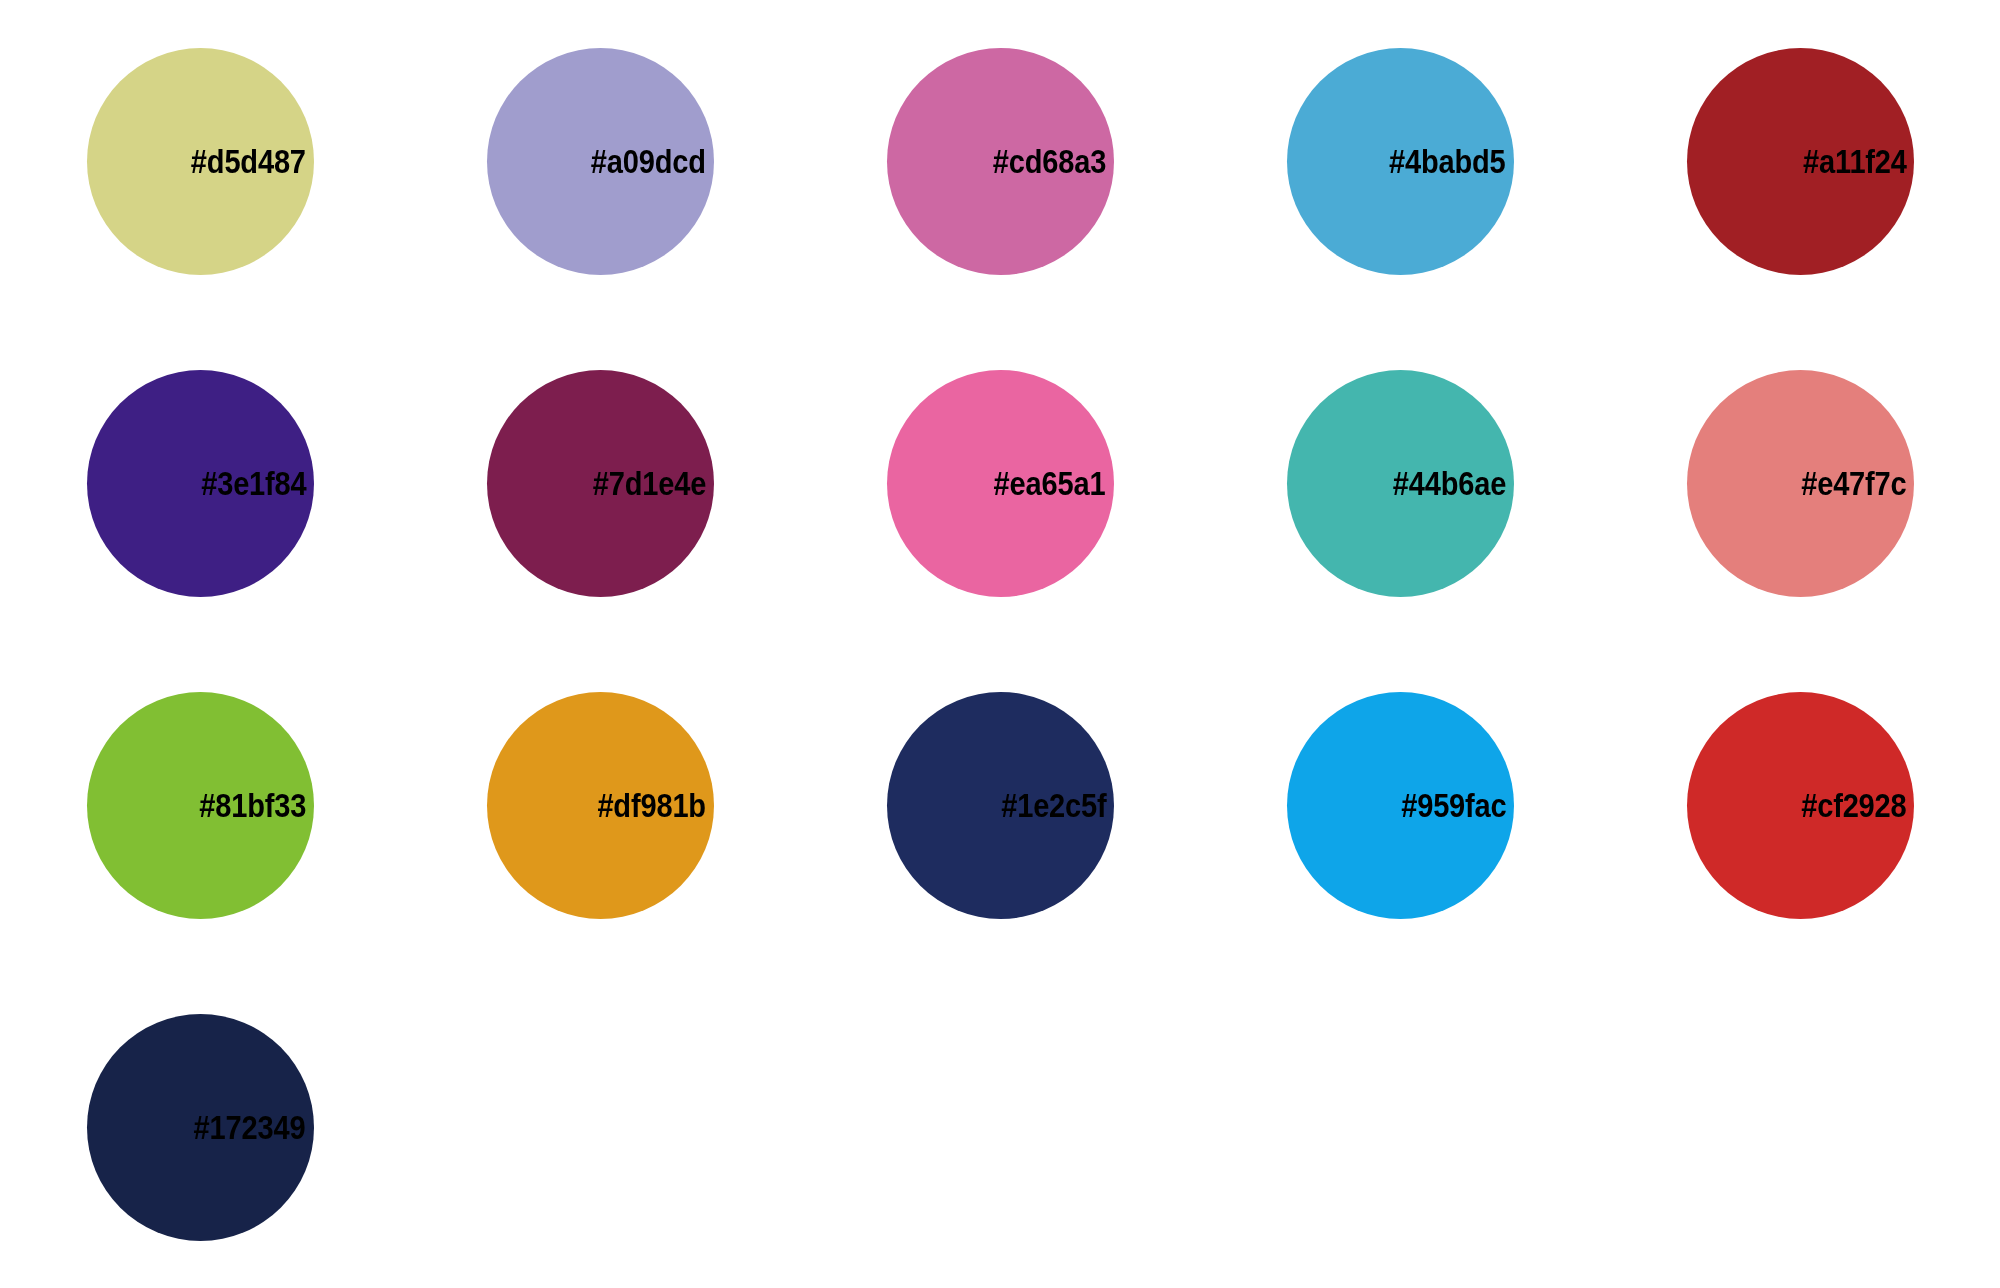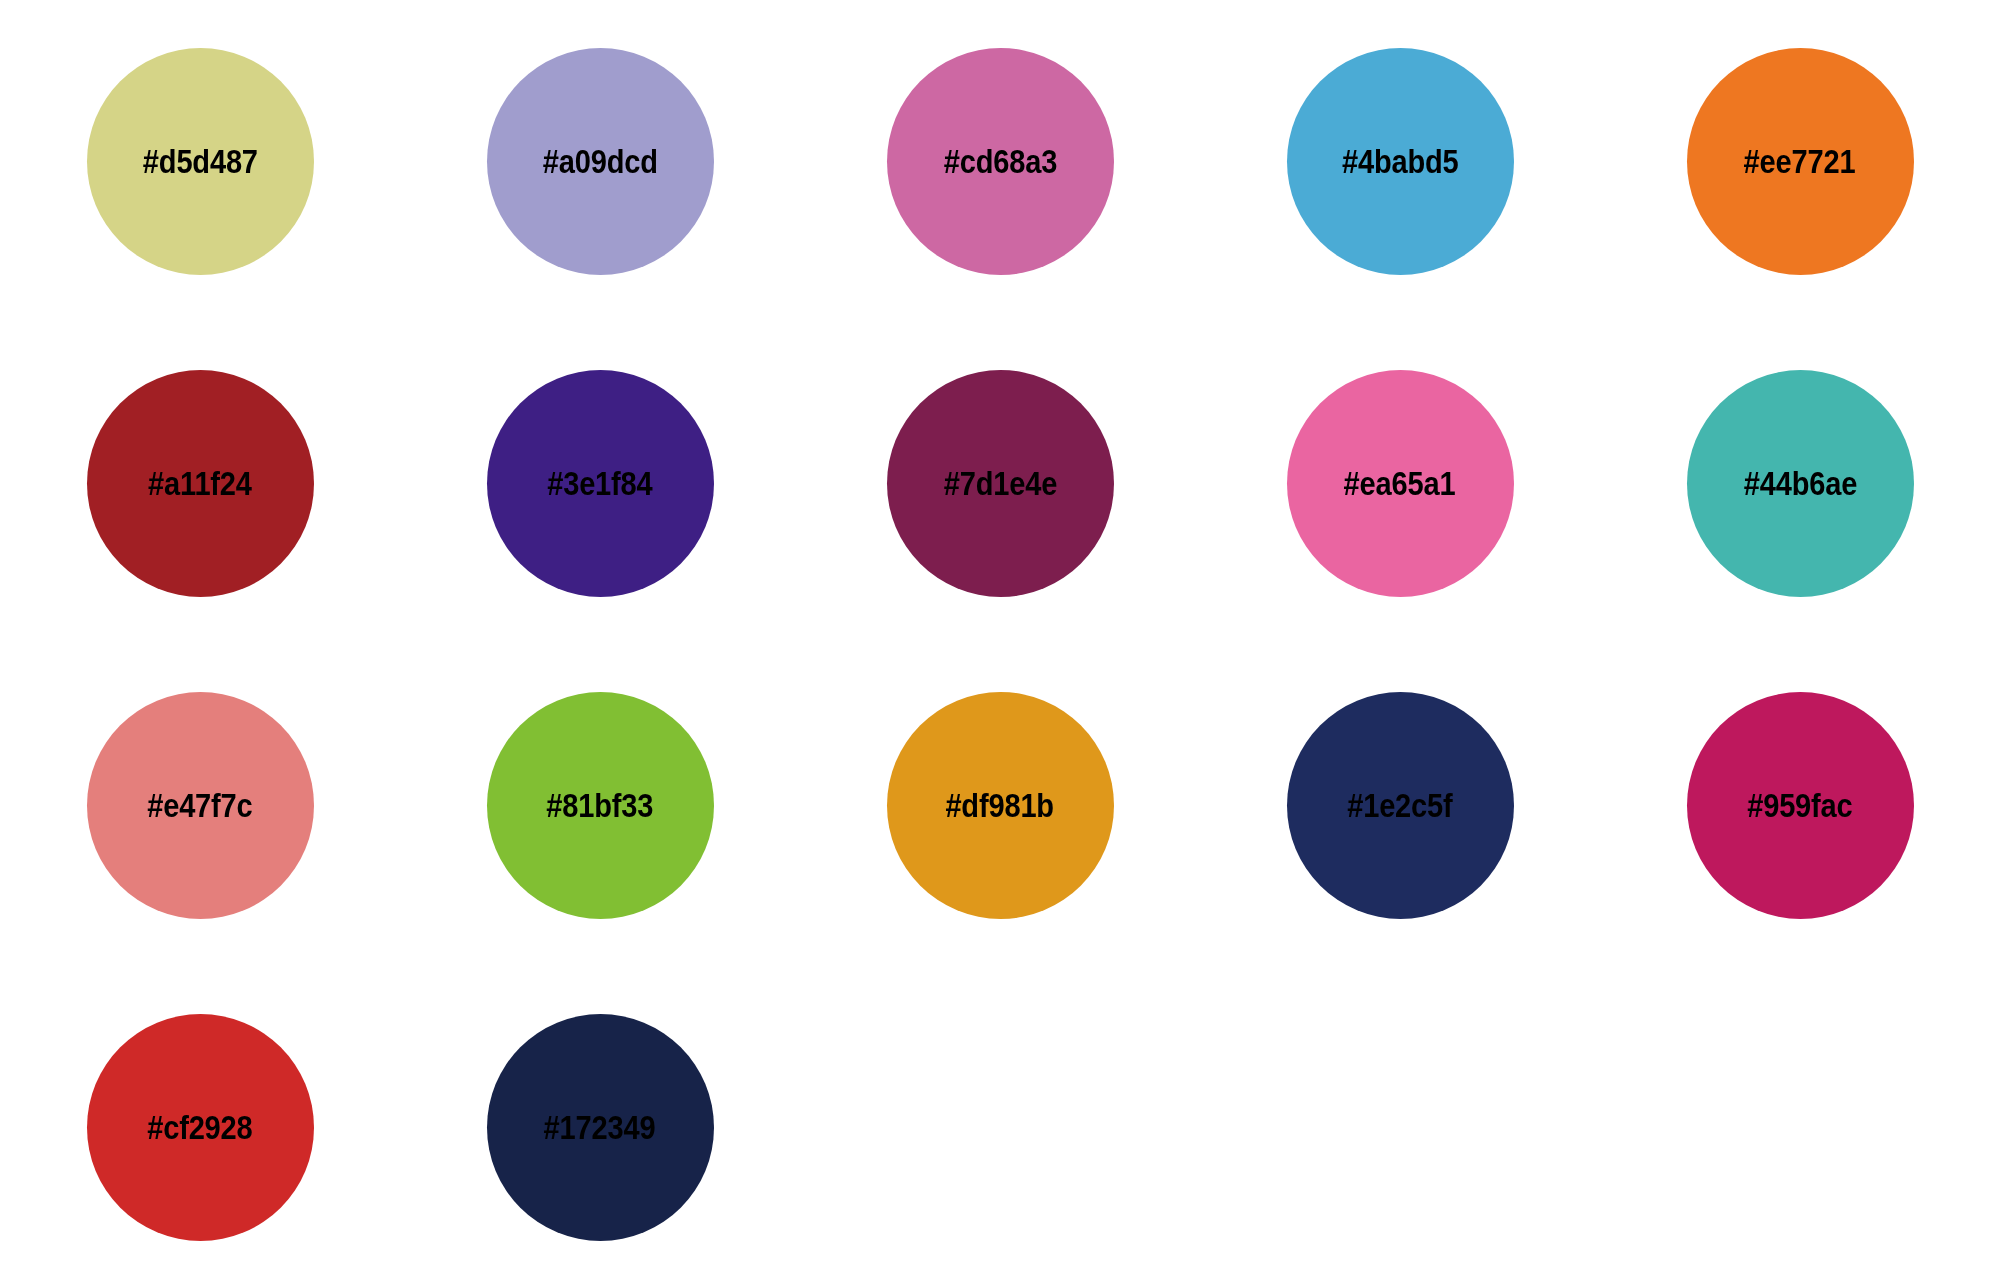--- a/index.html
+++ b/index.html
@@ -30,21 +30,21 @@
     display: flex;
     align-items: center;
     justify-content: center;
   }
   .swatch-circle {
     width: 227px;
     height: 227px;
     border-radius: 50%;
     display: flex;
     align-items: center;
-    justify-content: center;
+    justify-content: flex-end;
     box-sizing: border-box;
   }
   .swatch-label {
     font-family: "Liberation Sans", "DejaVu Sans", sans-serif;
     font-size: 33px;
     font-weight: 700;
     color: #000000;
     letter-spacing: -0.2px;
     line-height: 1;
     transform: scaleX(0.88);
@@ -67,25 +67,20 @@
       </div>
     </div>
     <div class="swatch-cell">
       <div class="swatch-circle" style="background: rgb(205, 104, 163);">
         <span class="swatch-label" style="color: rgb(0, 0, 0);">#cd68a3</span>
       </div>
     </div>
     <div class="swatch-cell">
       <div class="swatch-circle" style="background: rgb(75, 171, 213);">
         <span class="swatch-label" style="color: rgb(0, 0, 0);">#4babd5</span>
-      </div>
-    </div>
-    <div class="swatch-cell">
-      <div class="swatch-circle" style="background: rgb(238, 119, 33);">
-        <span class="swatch-label" style="color: rgb(0, 0, 0);">#ee7721</span>
       </div>
     </div>
     <div class="swatch-cell">
       <div class="swatch-circle" style="background: rgb(161, 31, 36);">
         <span class="swatch-label" style="color: rgb(0, 0, 0);">#a11f24</span>
       </div>
     </div>
     <div class="swatch-cell">
       <div class="swatch-circle" style="background: rgb(62, 31, 132);">
         <span class="swatch-label" style="color: rgb(0, 0, 0);">#3e1f84</span>
@@ -120,21 +115,21 @@
       <div class="swatch-circle" style="background: rgb(223, 152, 27);">
         <span class="swatch-label" style="color: rgb(0, 0, 0);">#df981b</span>
       </div>
     </div>
     <div class="swatch-cell">
       <div class="swatch-circle" style="background: rgb(30, 44, 95);">
         <span class="swatch-label" style="color: rgb(0, 0, 0);">#1e2c5f</span>
       </div>
     </div>
     <div class="swatch-cell">
-      <div class="swatch-circle" style="background: #be185d;">
+      <div class="swatch-circle" style="background: #0ea5e9;">
         <span class="swatch-label" style="color: rgb(0, 0, 0);">#959fac</span>
       </div>
     </div>
     <div class="swatch-cell">
       <div class="swatch-circle" style="background: rgb(207, 41, 40);">
         <span class="swatch-label" style="color: rgb(0, 0, 0);">#cf2928</span>
       </div>
     </div>
     <div class="swatch-cell">
       <div class="swatch-circle" style="background: rgb(23, 35, 73);">

